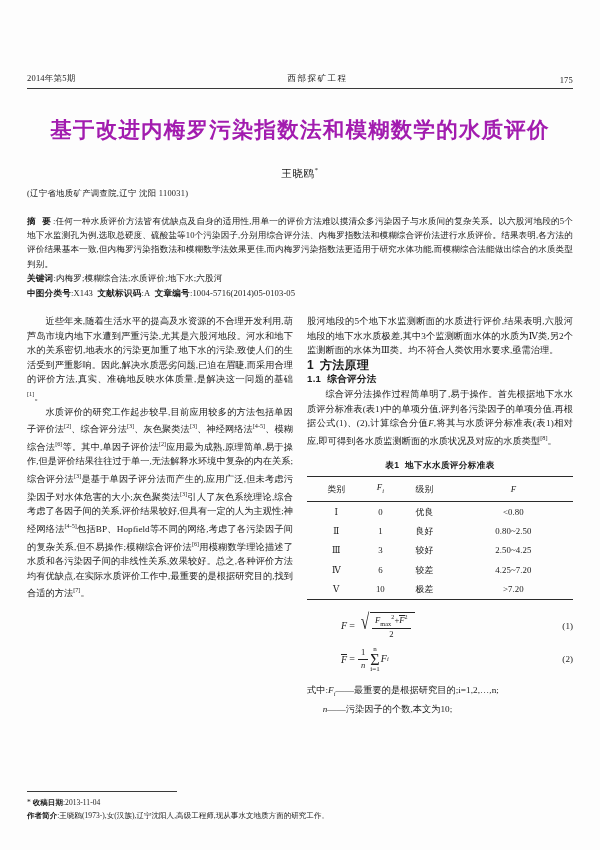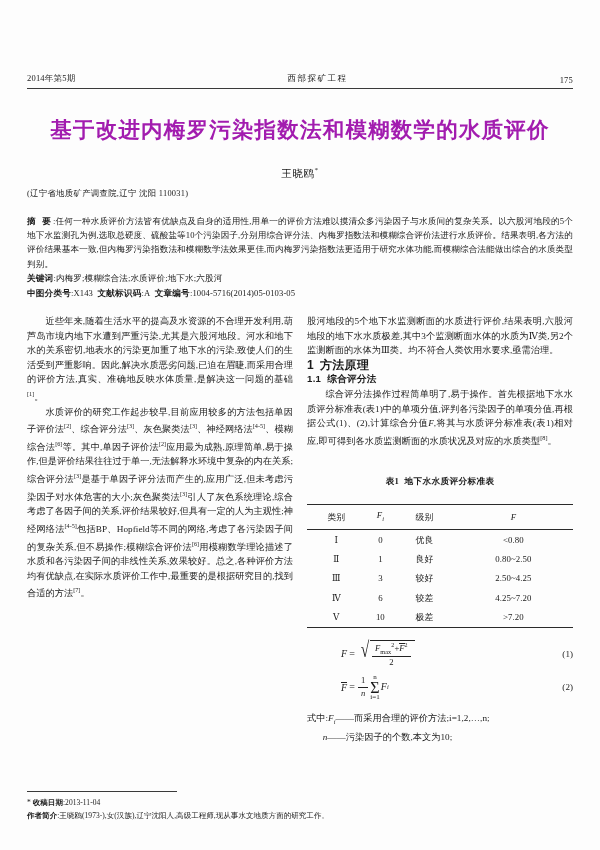--- a/index.html
+++ b/index.html
@@ -121,31 +121,31 @@
     text-indent: 0 !important;
     letter-spacing: 0.3px;
   }
   .h1 { font-size: 12px; margin-top: 1px; }
   .h2 { font-size: 9.6px; margin-top: 1px; }
   .h1 .num, .h2 .num { margin-right: 6px; }
 
   
   .tbl-cap {
     text-align: center;
-    font-family: Liberation Serif, serif;
+    font-family: Liberation Sans, sans-serif;
     font-weight: bold;
     font-size: 8.6px;
-    margin-top: 26px;
+    margin-top: 10px;
     letter-spacing: 0.4px;
   }
   table.std {
     width: 100%;
     border-collapse: collapse;
     font-size: 8.8px;
-    margin-top: 15px;
+    margin-top: 3px;
   }
   table.std th, table.std td {
     text-align: center;
     padding: 2.4px 0;
     font-weight: normal;
   }
   table.std thead th {
     border-top: 1.3px solid #2a2a2a;
     border-bottom: 0.8px solid #2a2a2a;
     padding: 3px 0;
@@ -358,21 +358,21 @@
             <span class="big">Σ</span>
             <span>i=1</span>
           </span>
           <span class="ital">F</span>
             <span class="sub ital">i</span>
         </div>
         <div class="eq-no">(2)</div>
       </div>
 
       <div class="eq-where">
-        <span>式中</span><span>:</span><span class="ital">F</span><span class="sub ital">i</span><span>——而采用合理的评价方法;i=1,2,…,n;</span>
+        <span>式中</span><span>:</span><span class="ital">F</span><span class="sub ital">i</span><span>——最重要的是根据研究目的;i=1,2,…,n;</span>
         <span class="ind"><span class="ital">n</span><span>——污染因子的个数,本文为10;</span></span>
       </div>
 
     </div>
   </div>
 
   <div class="footnotes">
     <div class="fn-rule"></div>
     <p class="fn"><span>*</span>&nbsp;<span class="fn-lbl">收稿日期</span><span>:2013-11-04</span></p>
     <p class="fn"><span class="fn-lbl">作者简介</span><span>:王晓鸥(1973-),女(汉族),辽宁沈阳人,高级工程师,现从事水文地质方面的研究工作。</span></p>

